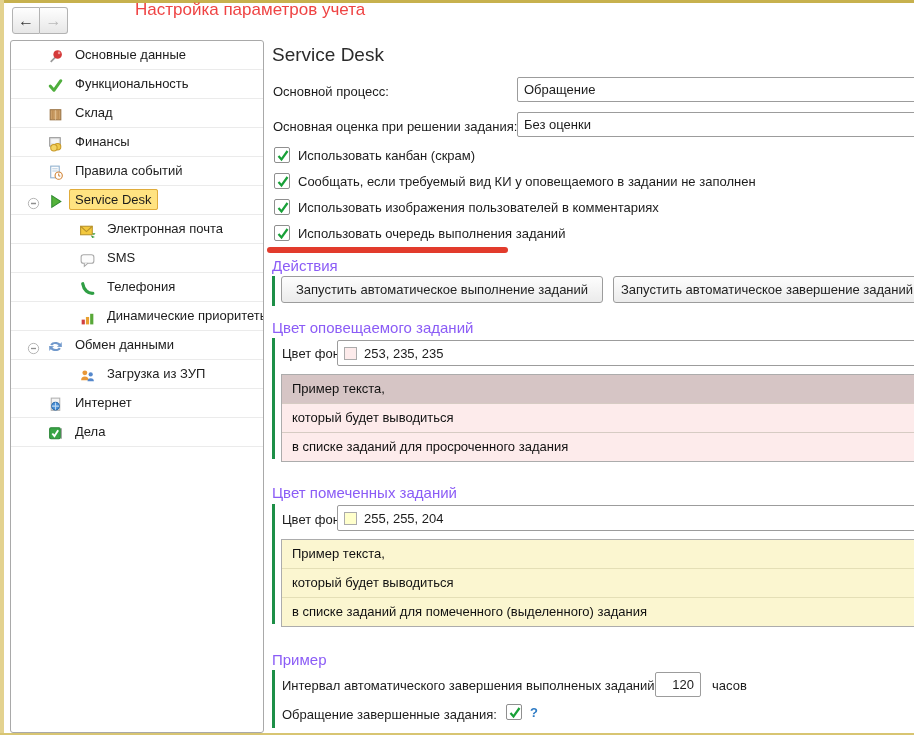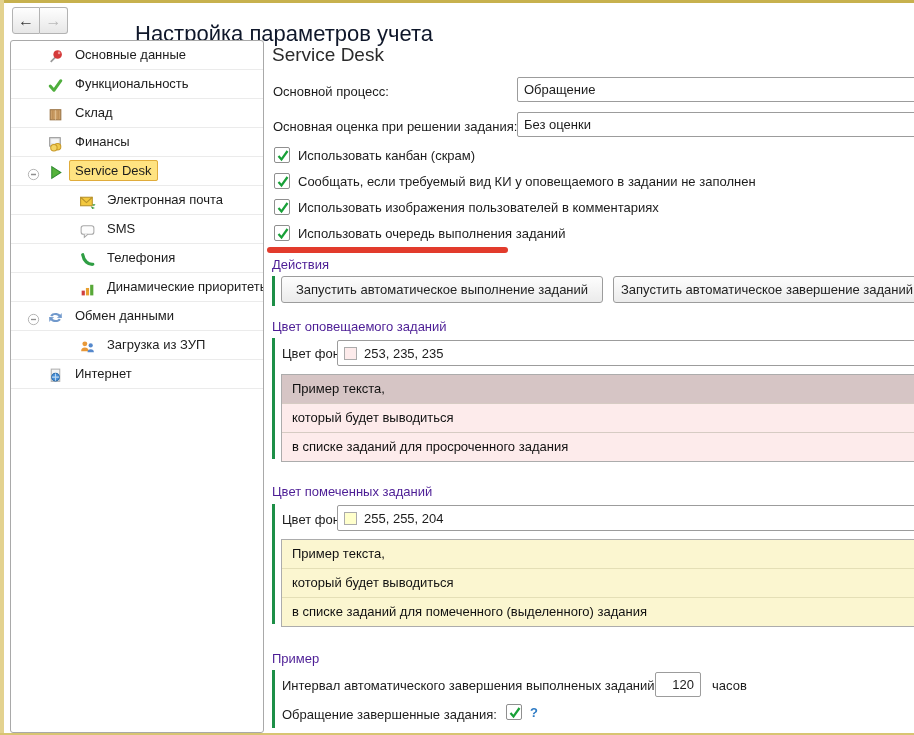--- a/index.html
+++ b/index.html
@@ -10,39 +10,39 @@
   .frame-top{left:0;top:0;width:914px;height:3px;background:#C7B14E;}
   .frame-left{left:0;top:0;width:4px;height:735px;background:#E3D28F;}
   .frame-bottom{left:0;top:733px;width:914px;height:2px;background:#D8C572;}
   
   .navpair{left:12px;top:7px;display:flex;}
   .nav-btn{width:28px;height:27px;background:linear-gradient(#fefefe,#e7e7e7);
            border:1px solid #b3b3b3;display:flex;align-items:center;justify-content:center;
            font-size:16px;font-weight:bold;cursor:default;padding:0;}
   .nav-btn.back{border-radius:3px 0 0 3px;color:#3a3a3a;}
   .nav-btn.fwd{border-radius:0 3px 3px 0;border-left:none;color:#b9b9b9;}
-  .page-title{left:135px;top:21px;font-size:22px;color:#0f172a;}
+  .page-title{left:135px;top:0;font-size:17px;color:#ef4444;}
   
   .sidebar{left:10px;top:40px;width:254px;height:693px;border:1px solid #a9a9a9;border-radius:3px;background:#fff;box-sizing:border-box;overflow:hidden;}
   .si{height:29px;line-height:28px;border-bottom:1px solid #ebebeb;position:relative;padding-left:64px;white-space:nowrap;box-sizing:border-box;}
   .si.lv2{padding-left:96px;}
   .si .ic{position:absolute;left:36px;top:6px;width:17px;height:17px;}
   .si.lv2 .ic{left:68px;}
   .si .exp{position:absolute;left:15px;top:7px;width:15px;height:15px;}
   .hl{background:#FFE381;border:1px solid #E0AC3C;border-radius:2px;padding:2px 5px;margin-left:-6px;}
   
   .lbl13{font-size:13px;line-height:16px;}
   .tinput{position:absolute;box-sizing:border-box;height:25px;border:1px solid #9c9c9c;border-radius:2px;
           background:#fff;font-family:"Liberation Sans",sans-serif;font-size:13px;color:#1c1c1c;padding:0 6px;}
   .cinput{position:absolute;box-sizing:border-box;height:26px;border:1px solid #9c9c9c;border-radius:2px;background:#fff;
           display:flex;align-items:center;gap:7px;padding:0 6px;font-size:13px;}
   .swatch{width:13px;height:13px;border:1px solid #ababab;box-sizing:border-box;}
   .cb{position:absolute;width:16px;height:16px;border:1px solid #8f8f8f;border-radius:2px;background:#fff;box-sizing:border-box;}
   .cb svg{position:absolute;left:1px;top:0px;}
-  .sect-title{font-size:13px;color:#4c1d95;text-align:right;}
+  .sect-title{font-size:15px;color:#8b5cf6;text-align:right;}
   .vbar{width:3px;background:#1D8F47;}
   .btn{position:absolute;box-sizing:border-box;height:27px;font-family:"Liberation Sans",sans-serif;font-size:13px;color:#222;
        background:linear-gradient(#fdfdfd,#ebebeb);border:1px solid #9c9c9c;border-radius:3px;white-space:nowrap;overflow:hidden;}
   .sample-table{position:absolute;border:1px solid #acacac;box-sizing:content-box;background:#fff;}
   .srow{height:28px;line-height:28px;padding-left:10px;font-size:13px;color:#111;white-space:nowrap;overflow:hidden;}
   .srow + .srow{border-top:1px solid #d6cbc3;}
   .yellow .srow + .srow{border-top:1px solid #e4dfb6;}
   .redline{border-radius:3px;}
   .qmark{color:#2E7BC4;font-size:13px;font-weight:bold;cursor:pointer;}
 </style>
@@ -102,20 +102,33 @@
       <svg width="17" height="17" viewBox="0 0 16 16">
           <rect x="2.5" y="2.5" width="10" height="8" fill="#e4e4e4" stroke="#9a9a9a"></rect>
           <rect x="4" y="4" width="7" height="3.5" fill="#f6f6f6"></rect>
           <circle cx="10" cy="11" r="3" fill="#f0c94a" stroke="#c89a28"></circle>
           <circle cx="6.5" cy="12" r="3" fill="#f4d464" stroke="#c89a28"></circle>
         </svg>
     </span>
     <span>Финансы</span>
   </div>
 
+  <div class="si">
+    <span class="ic">
+      <svg width="17" height="17" viewBox="0 0 16 16">
+          <rect x="3.5" y="2" width="8" height="11" fill="#fdfdfd" stroke="#8fb0cf"></rect>
+          <line x1="5" y1="4.5" x2="10" y2="4.5" stroke="#b8cde0"></line>
+          <line x1="5" y1="6.5" x2="10" y2="6.5" stroke="#b8cde0"></line>
+          <circle cx="11" cy="11" r="3.4" fill="#fff" stroke="#d08030"></circle>
+          <line x1="11" y1="11" x2="11" y2="9" stroke="#d08030"></line>
+          <line x1="11" y1="11" x2="12.5" y2="11.5" stroke="#d08030"></line>
+        </svg>
+    </span>
+    <span>Правила событий</span>
+  </div>
 
   <div class="si">
     <span class="exp">
       <svg width="15" height="15" viewBox="0 0 16 16">
           <circle cx="8" cy="8" r="5.5" fill="#fff" stroke="#b0b0b0"></circle>
           <line x1="5.3" y1="8" x2="10.7" y2="8" stroke="#8f8f8f" stroke-width="1.4"></line>
         </svg>
     </span>
     <span class="ic">
       <svg width="17" height="17" viewBox="0 0 16 16">
@@ -199,20 +212,30 @@
     <span class="ic">
       <svg width="17" height="17" viewBox="0 0 16 16">
           <rect x="4" y="2" width="8" height="11.5" fill="#f4f4f4" stroke="#b0b0b0"></rect>
           <circle cx="8" cy="9.5" r="3.6" fill="#4a90d9" stroke="#2a6aa9"></circle>
           <path d="M4.6 9.5 h6.8 M8 6 v7" stroke="#bcd8f0" fill="none"></path>
         </svg>
     </span>
     <span>Интернет</span>
   </div>
 
+  <div class="si">
+    <span class="ic">
+      <svg width="17" height="17" viewBox="0 0 16 16">
+          <line x1="13.5" y1="3" x2="13.5" y2="13" stroke="#9a9a9a"></line>
+          <rect x="2.5" y="2.5" width="10" height="10.5" rx="1.2" fill="#3aa546" stroke="#2a8536"></rect>
+          <path d="M5 8 L7 10.5 L10.5 5" fill="none" stroke="#fff" stroke-width="1.8"></path>
+        </svg>
+    </span>
+    <span>Дела</span>
+  </div>
 
 </div>
 
 <div class="abs" style="left:272px;top:44px;font-size:19px;color:#2b2b2b;">Service Desk</div>
 
 <div class="abs lbl13" style="left:273px;top:84px;">Основной процесс:</div>
 <input class="tinput" style="left: 517px; top: 77px; width: 402px;" readonly="" value="Обращение">
 
 <div class="abs lbl13" style="left:273px;top:119px;">Основная оценка при решении задания:</div>
 <input class="tinput" style="left: 517px; top: 112px; width: 402px;" readonly="" value="Без оценки">

